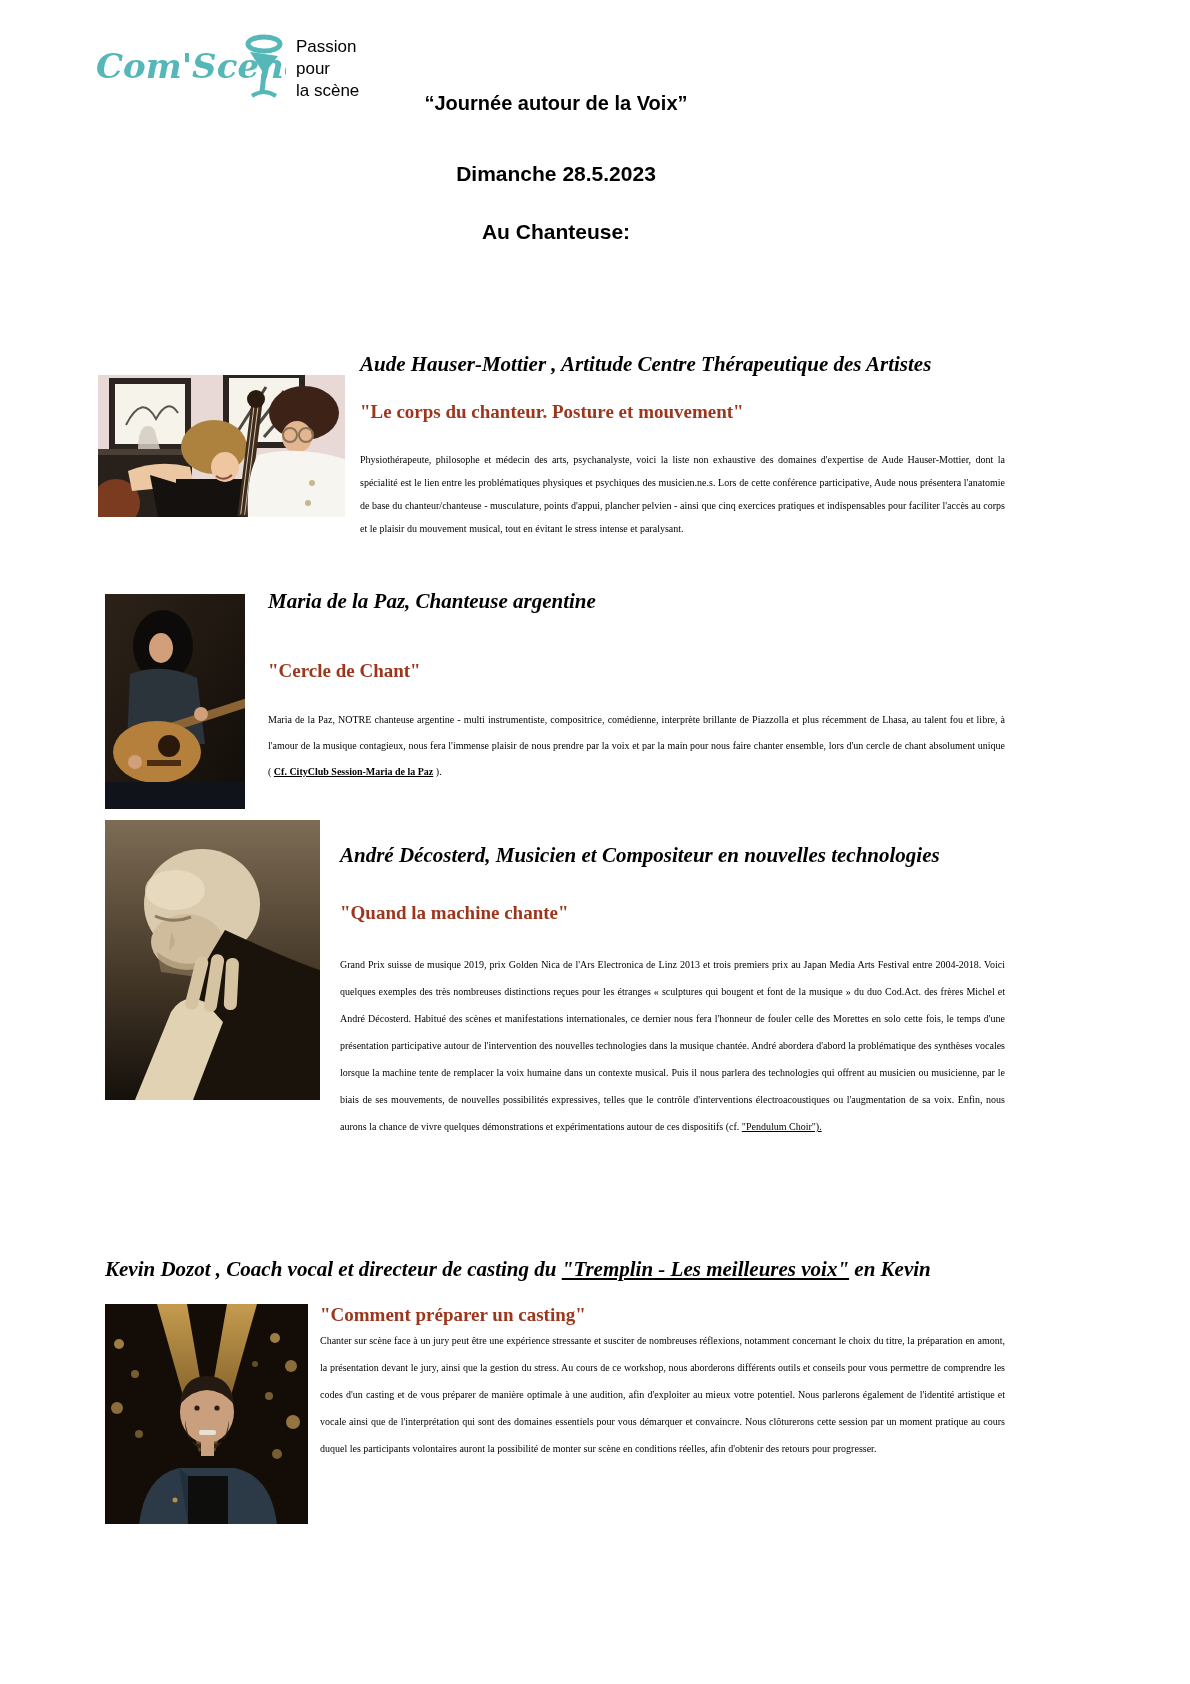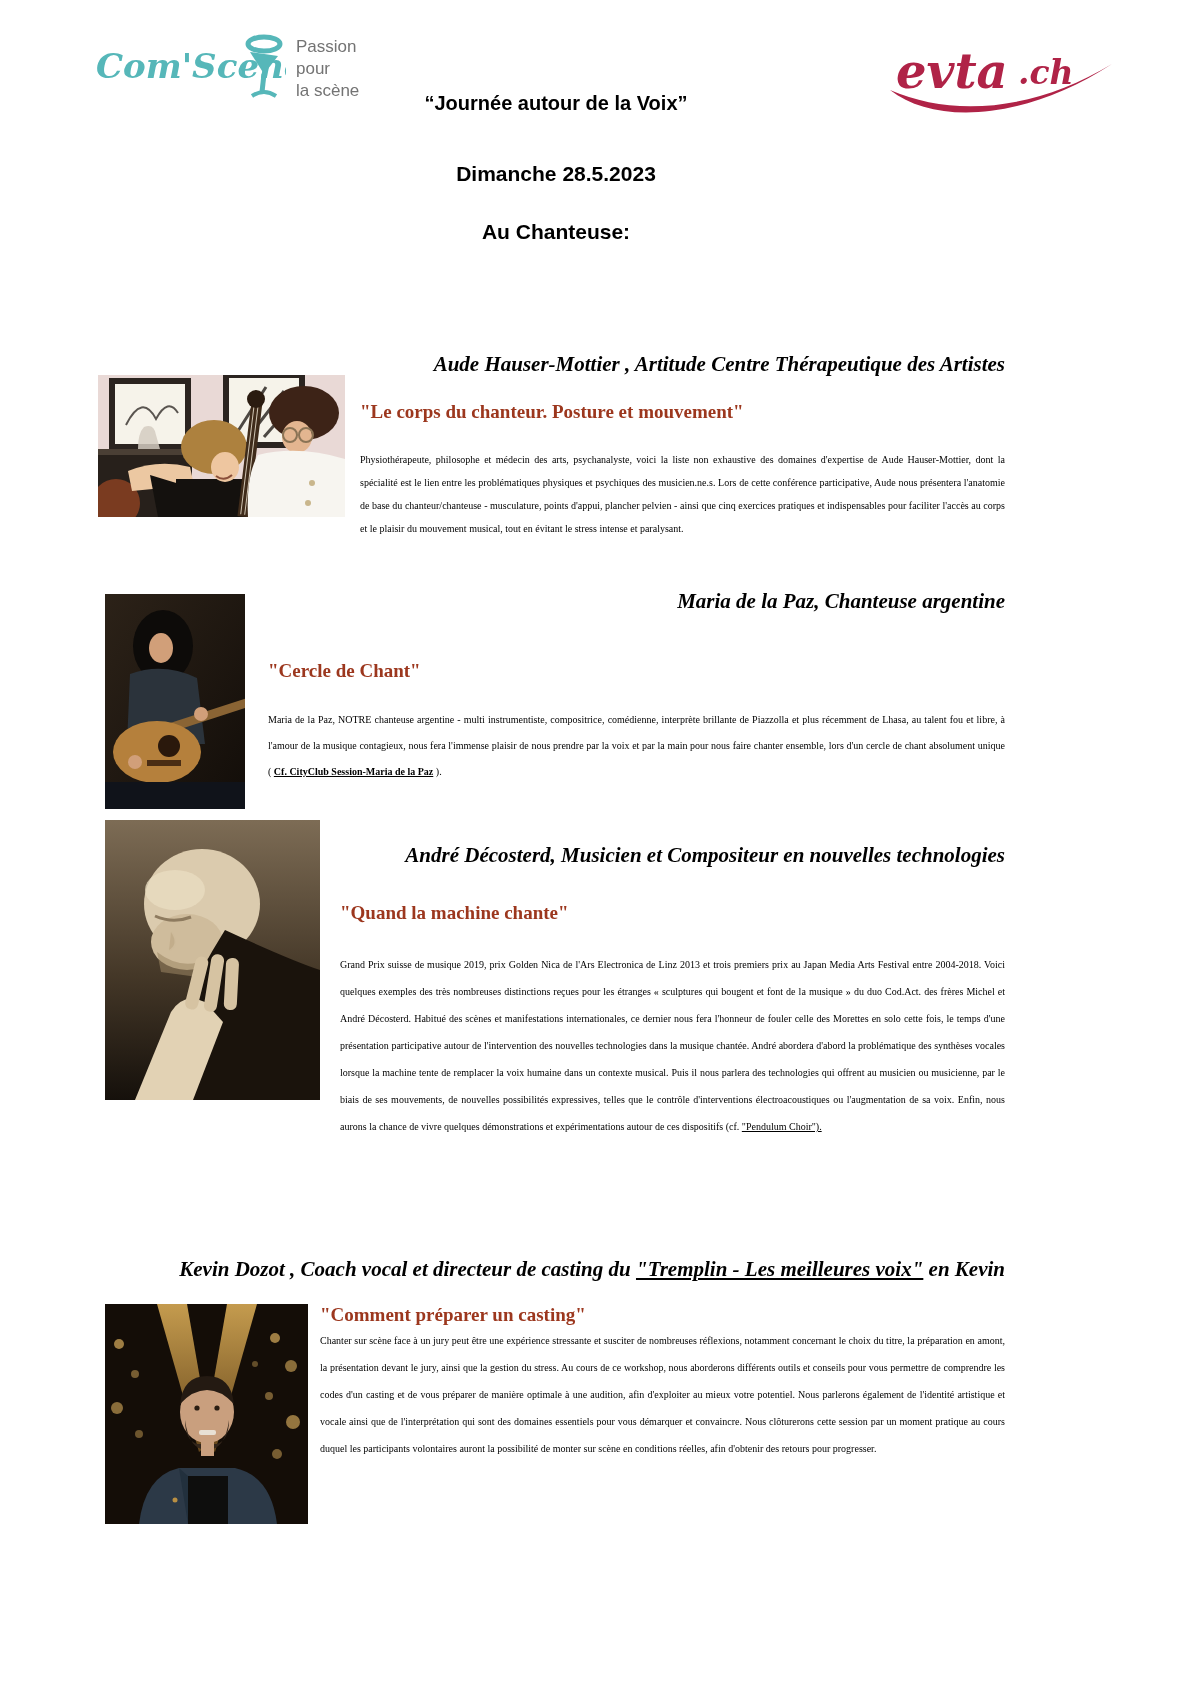--- a/index.html
+++ b/index.html
@@ -20,21 +20,21 @@
 
   
   .title-wrap { position:absolute; left:0; width:1112px; text-align:center;
     font-family:"Liberation Sans", sans-serif; font-weight:bold; }
   .doc-title   { top:92px; font-size:20px; }
   .doc-date    { top:162px; font-size:21px; }
   .doc-program { top:220px; font-size:21px; }
 
   
   .sec { position:absolute; }
-  .heading { margin:0; font:bold italic 21px/1.25 "Liberation Serif", serif;text-align:right; }
+  .heading { margin:0; font:bold italic 21px/1.25 "Liberation Serif", serif; }
   .center { }
   .subtitle { font:bold 19px/1.2 "Liberation Serif", serif; color:#9c371e; }
   p.body { margin:0; font-size:10px; line-height:27px; text-align:justify; }
   .h-link { text-decoration:underline; }
   .body-link { text-decoration:underline; }
   .body-link.bold { font-weight:bold; }
 
   
   .sec1 { left:98px; top:347px; width:907px; display:flex; }
   .sec1 .img-col { width:262px; flex:0 0 262px; }
@@ -73,32 +73,25 @@
     <svg width="190" height="82" viewBox="0 0 190 82">
       <text x="0" y="52" font-family="DejaVu Serif, serif" font-style="italic" font-weight="bold" font-size="34" fill="#56b7b9">Com'Scene</text>
 
       <g stroke="#56b7b9" stroke-width="5" fill="none">
         <ellipse cx="168" cy="18" rx="16" ry="7"></ellipse>
         <path d="M154 26 L182 30 L168 48 Z" fill="#56b7b9" stroke="none"></path>
         <path d="M168 48 L166 66"></path>
         <path d="M156 70 Q168 62 180 70" stroke-width="4"></path>
       </g>
     </svg>
-    <div class="comscene-tagline" style="color:#737373">Passion
+    <div class="comscene-tagline" style="color:#000000">Passion
 pour
 la scène</div>
   </div>
 
-  <div class="evta">
-    <svg width="250" height="80" viewBox="0 0 250 80">
-      <text x="30" y="50" font-family="DejaVu Serif, serif" font-style="italic" font-weight="bold" font-size="48" fill="#b02347">evta</text>
-      <text x="152" y="46" font-family="DejaVu Serif, serif" font-style="italic" font-weight="bold" font-size="33" fill="#b02347">.ch</text>
-      <path d="M24 52 C70 88 160 82 246 26 C170 72 88 80 24 52 Z" fill="#b02347"></path>
-    </svg>
-  </div>
 
   <div class="title-wrap doc-title">“Journée autour de la Voix”</div>
   <div class="title-wrap doc-date">Dimanche 28.5.2023</div>
   <div class="title-wrap doc-program">Au Chanteuse:</div>
 
   <section class="sec sec1">
     <div class="img-col">
       <svg width="247" height="142" viewBox="0 0 247 142" role="img">
         <rect width="247" height="142" fill="#e9d9d6"></rect>
         <rect x="14" y="6" width="76" height="66" fill="#f6f3ea" stroke="#2b2420" stroke-width="6"></rect>

